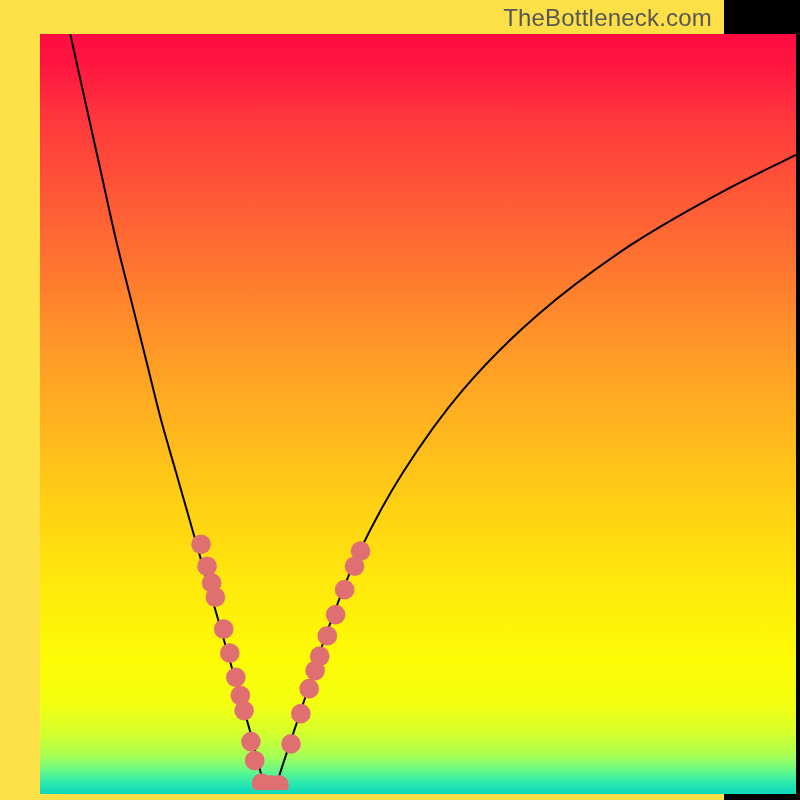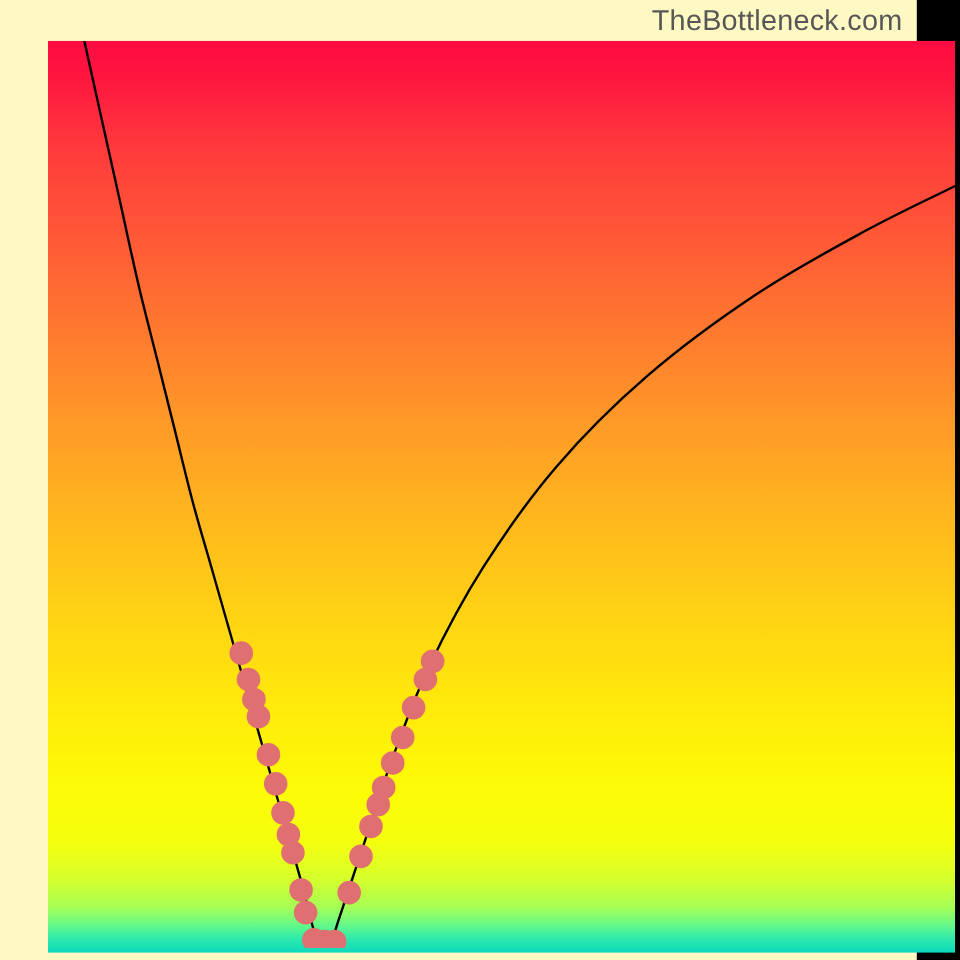--- a/index.html
+++ b/index.html
@@ -8,22 +8,21 @@
     width: 800px;
     height: 800px;
     overflow: hidden;
     background: #000;
     font-family: Arial, Helvetica, sans-serif;
   }
   .frame {
     position: relative;
     width: 724px;
     height: 800px;
-    background: #fef9c3;
-    padding-left: 40px;
+    background: #fde047;
   }
   .watermark {
     position: absolute;
     top: 4px;
     right: 12px;
     color: #575757;
     font-size: 24px;
     font-weight: 500;
     letter-spacing: 0.2px;
     z-index: 10;

